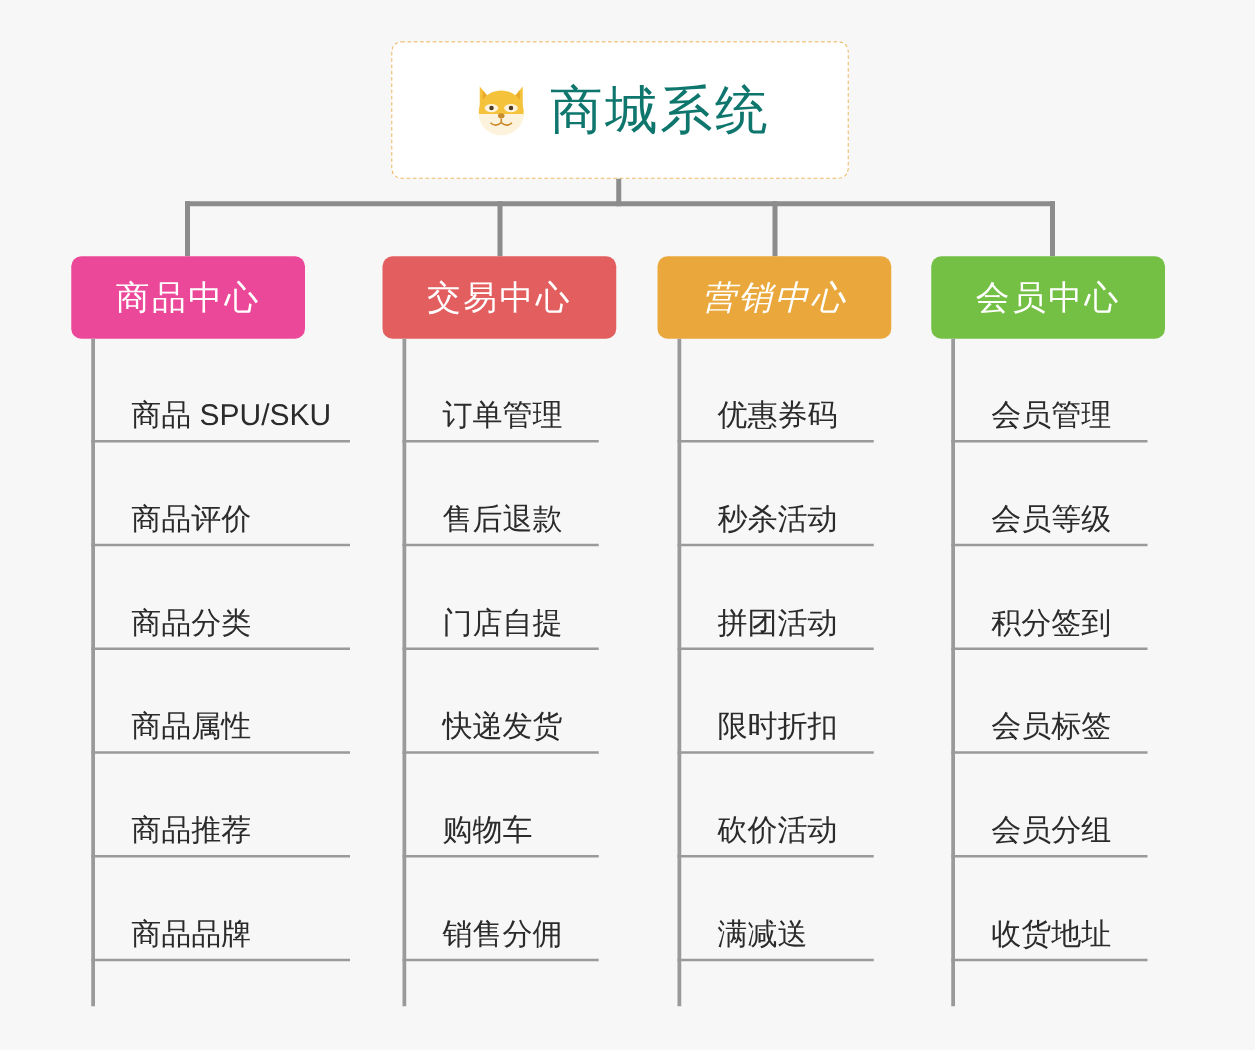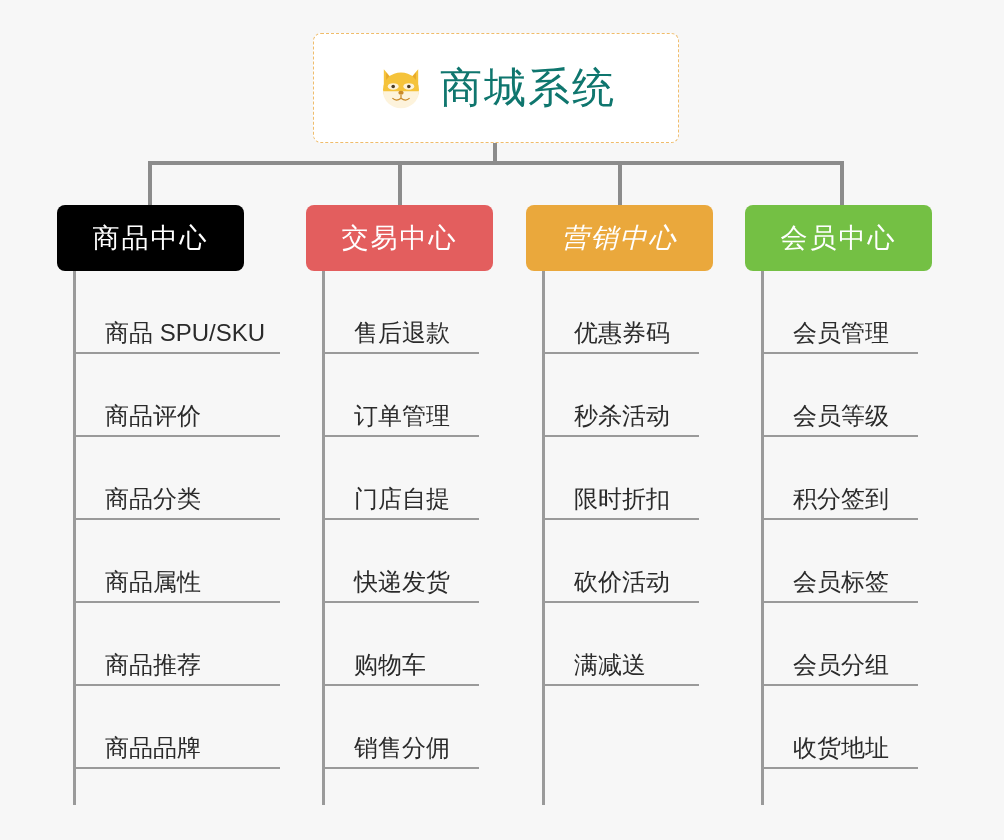--- a/index.html
+++ b/index.html
@@ -160,21 +160,21 @@
 
   <div class="conn-stem"></div>
   <div class="conn-bus"></div>
   <div class="conn-drop" style="left:148px;"></div>
   <div class="conn-drop" style="left:398px;"></div>
   <div class="conn-drop" style="left:618px;"></div>
   <div class="conn-drop" style="left:840px;"></div>
 
   <div id="columns-host">
       <div class="column" style="left: 57px; width: 187px;">
-        <div class="cat-box" style="background: #000000;">
+        <div class="cat-box" style="background: #ec4899;">
           <span>商品中心</span>
         </div>
         <div class="leaf-list">
           <div class="leaf-spine" style="height: 534px;"></div>
           <div class="leaf-item">
             <span class="leaf-label">商品 SPU/SKU</span>
             <div class="leaf-underline" style="width: 207px;"></div>
           </div>
           <div class="leaf-item">
             <span class="leaf-label">商品评价</span>
@@ -198,25 +198,25 @@
           </div>
         </div>
       </div>
       <div class="column" style="left: 306px; width: 187px;">
         <div class="cat-box" style="background: rgb(227, 94, 94);">
           <span>交易中心</span>
         </div>
         <div class="leaf-list">
           <div class="leaf-spine" style="height: 534px;"></div>
           <div class="leaf-item">
+            <span class="leaf-label">订单管理</span>
+            <div class="leaf-underline" style="width: 157px;"></div>
+          </div>
+          <div class="leaf-item">
             <span class="leaf-label">售后退款</span>
-            <div class="leaf-underline" style="width: 157px;"></div>
-          </div>
-          <div class="leaf-item">
-            <span class="leaf-label">订单管理</span>
             <div class="leaf-underline" style="width: 157px;"></div>
           </div>
           <div class="leaf-item">
             <span class="leaf-label">门店自提</span>
             <div class="leaf-underline" style="width: 157px;"></div>
           </div>
           <div class="leaf-item">
             <span class="leaf-label">快递发货</span>
             <div class="leaf-underline" style="width: 157px;"></div>
           </div>
@@ -238,20 +238,24 @@
           <div class="leaf-spine" style="height: 534px;"></div>
           <div class="leaf-item">
             <span class="leaf-label">优惠券码</span>
             <div class="leaf-underline" style="width: 157px;"></div>
           </div>
           <div class="leaf-item">
             <span class="leaf-label">秒杀活动</span>
             <div class="leaf-underline" style="width: 157px;"></div>
           </div>
           <div class="leaf-item">
+            <span class="leaf-label">拼团活动</span>
+            <div class="leaf-underline" style="width: 157px;"></div>
+          </div>
+          <div class="leaf-item">
             <span class="leaf-label">限时折扣</span>
             <div class="leaf-underline" style="width: 157px;"></div>
           </div>
           <div class="leaf-item">
             <span class="leaf-label">砍价活动</span>
             <div class="leaf-underline" style="width: 157px;"></div>
           </div>
           <div class="leaf-item">
             <span class="leaf-label">满减送</span>
             <div class="leaf-underline" style="width: 157px;"></div>

